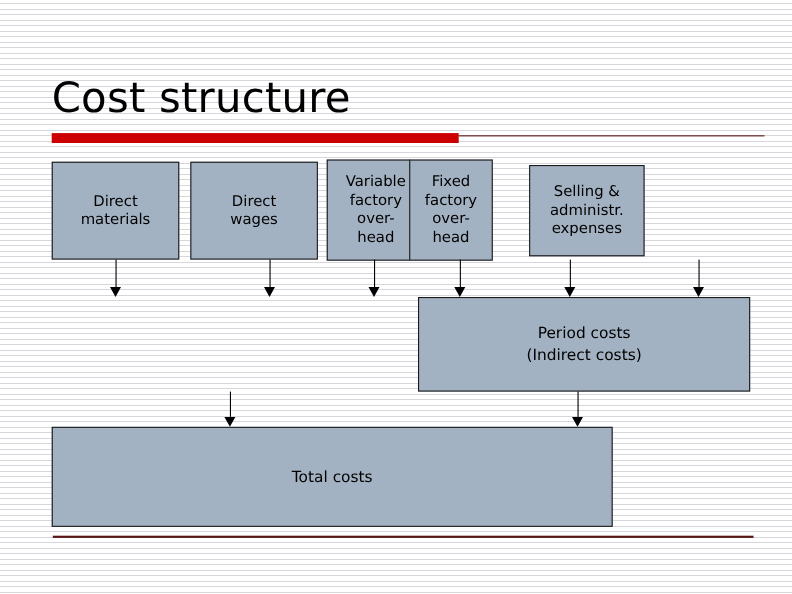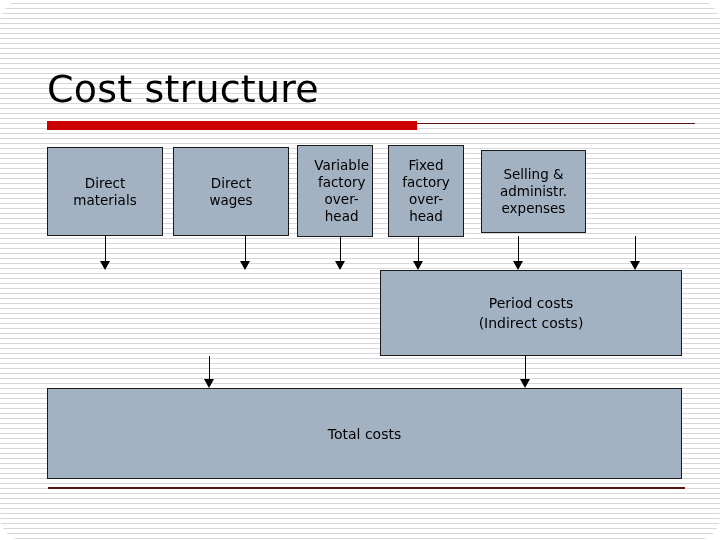--- a/index.html
+++ b/index.html
@@ -22,21 +22,20 @@
     background-color: #ffffff;
     background-image: repeating-linear-gradient(
         to bottom,
         #ffffff 0px,
         #ffffff 3px,
         #d6d6dc 3px,
         #d6d6dc 4px,
         #ffffff 4px,
         #ffffff 5px
     );
-    border-radius: 23px;
   }
 
   
   #title {
     position: absolute;
     left: 47px;
     top: 66px;
     width: 640px;
     font-size: 38px;
     line-height: 46px;
@@ -97,30 +96,30 @@
   }
   .dbox.wide {
     font-size: 14px;
     line-height: 20px;
   }
 
   
   #box-direct-materials { left: 47px;  top: 147px; width: 116px; height: 89px; }
   #box-direct-wages     { left: 173px; top: 147px; width: 116px; height: 89px; }
   #box-var-factory-oh   { left: 297px; top: 145px; width: 76px;  height: 92px; justify-content: flex-end; }
-  #box-fix-factory-oh   { left: 388px; top: 145px; width: 76px;  height: 92px; }
+  #box-fix-factory-oh   { left: 372px; top: 145px; width: 76px;  height: 92px; }
   #box-selling-admin    { left: 481px; top: 150px; width: 105px; height: 83px; }
   #box-company-oh       { left: 578px; top: 150px; width: 104px; height: 83px; }
 
   
   #box-production-costs { left: 47px;  top: 270px; width: 326px; height: 86px; }
   #box-period-costs     { left: 380px; top: 270px; width: 302px; height: 86px; }
 
   
-  #box-total-costs      { left: 47px;  top: 388px; width: 635px; height: 91px; }
+  #box-total-costs      { left: 47px;  top: 388px; width: 510px; height: 91px; }
 
   
   .arrow {
     position: absolute;
     width: 11px;
   }
   .arrow .shaft {
     position: absolute;
     left: 5px;
     top: 0;

